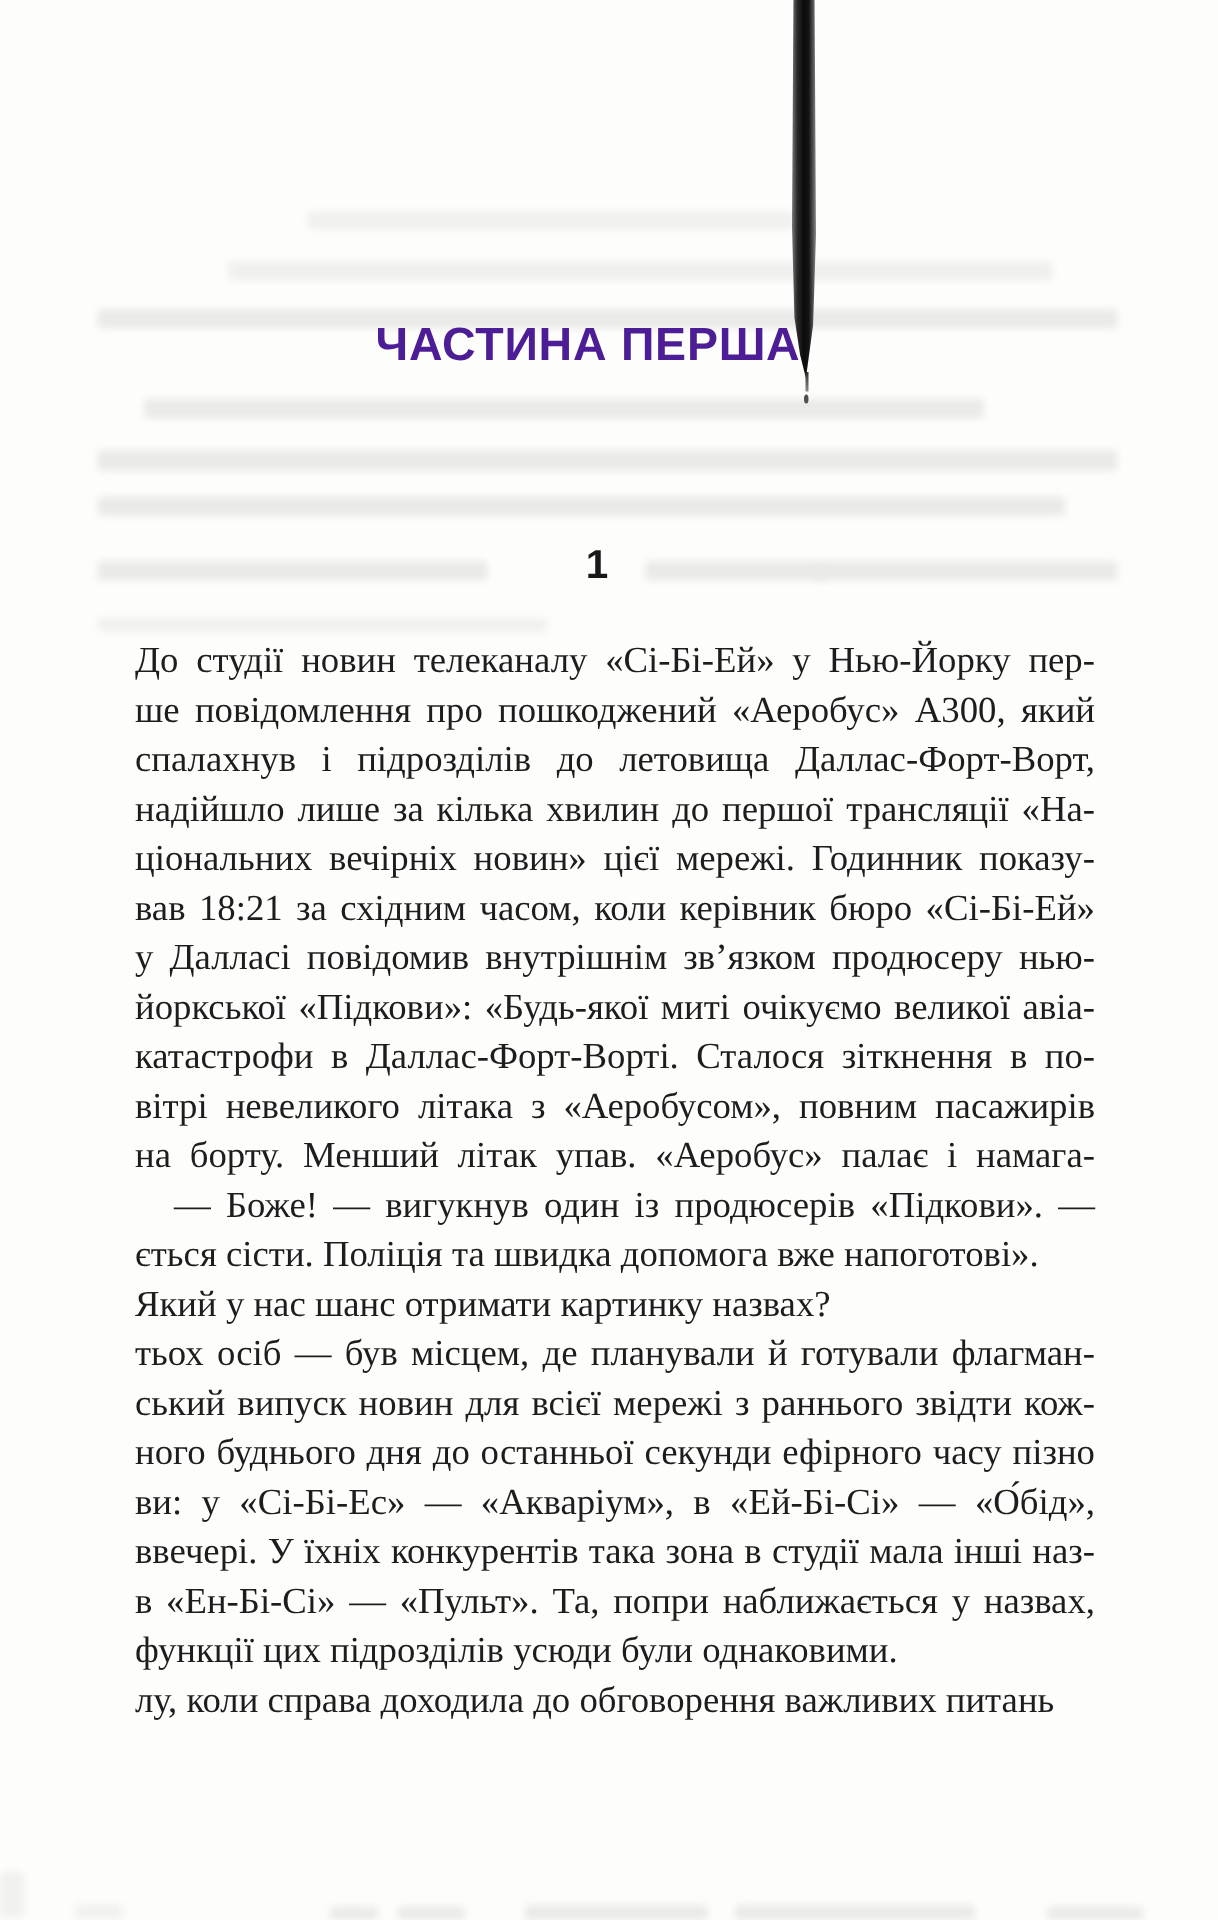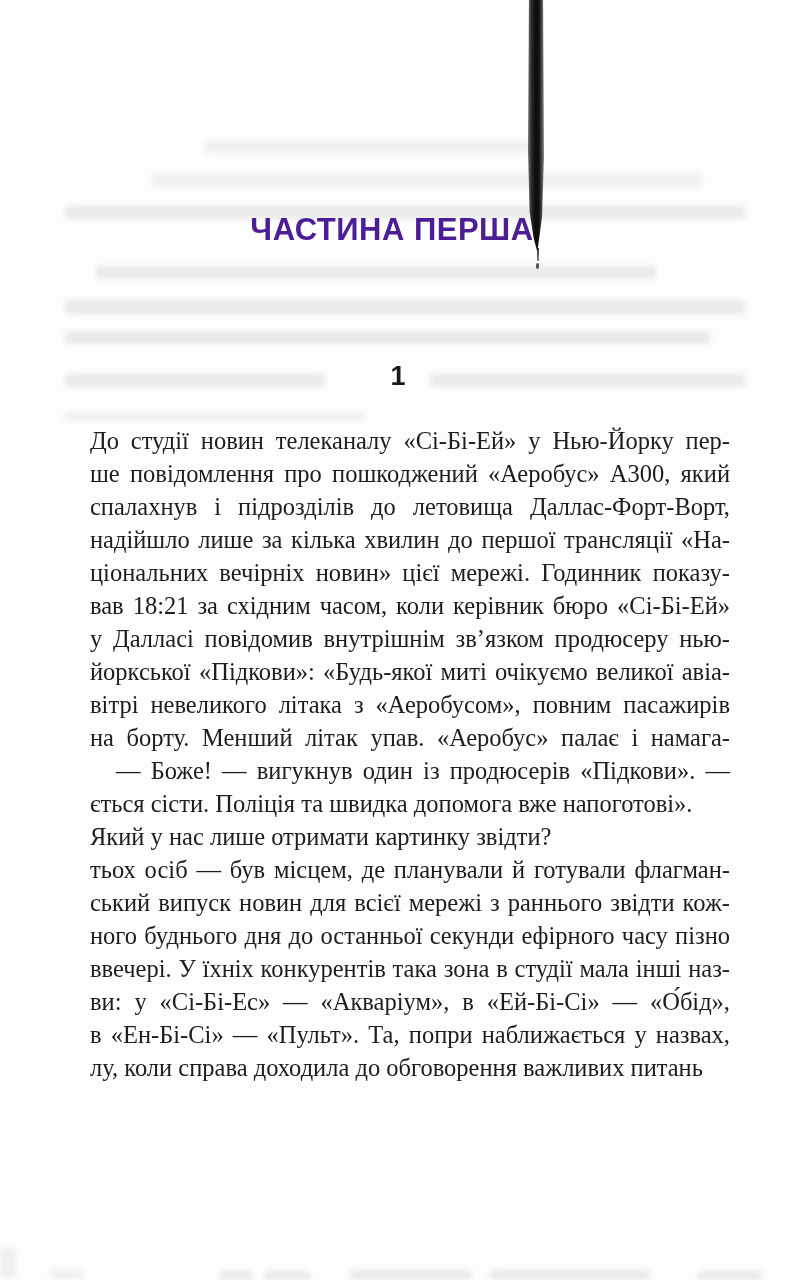--- a/index.html
+++ b/index.html
@@ -116,27 +116,29 @@
 
   <div class="body-text" id="body-text">
       <div class="line">До студії новин телеканалу «Сі-Бі-Ей» у Нью-Йорку пер-</div>
       <div class="line">ше повідомлення про пошкоджений «Аеробус» А300, який</div>
       <div class="line">спалахнув і підрозділів до летовища Даллас-Форт-Ворт,</div>
       <div class="line">надійшло лише за кілька хвилин до першої трансляції «На-</div>
       <div class="line">ціональних вечірніх новин» цієї мережі. Годинник показу-</div>
       <div class="line">вав 18:21 за східним часом, коли керівник бюро «Сі-Бі-Ей»</div>
       <div class="line">у Далласі повідомив внутрішнім зв’язком продюсеру нью-</div>
       <div class="line">йоркської «Підкови»: «Будь-якої миті очікуємо великої авіа-</div>
+      <div class="line">катастрофи в Даллас-Форт-Ворті. Сталося зіткнення в по-</div>
       <div class="line">вітрі невеликого літака з «Аеробусом», повним пасажирів</div>
       <div class="line">на борту. Менший літак упав. «Аеробус» палає і намага-</div>
       <div class="line indent">— Боже! — вигукнув один із продюсерів «Підкови». —</div>
       <div class="line last">ється сісти. Поліція та швидка допомога вже напоготові».</div>
-      <div class="line last">Який у нас лише отримати картинку звідти?</div>
+      <div class="line last">Який у нас шанс отримати картинку назвах?</div>
       <div class="line">тьох осіб — був місцем, де планували й готували флагман-</div>
       <div class="line">ський випуск новин для всієї мережі з раннього звідти кож-</div>
       <div class="line">ного буднього дня до останньої секунди ефірного часу пізно</div>
+      <div class="line">ви: у «Сі-Бі-Ес» — «Акваріум», в «Ей-Бі-Сі» — «О́бід»,</div>
       <div class="line">ввечері. У їхніх конкурентів така зона в студії мала інші наз-</div>
-      <div class="line">ви: у «Сі-Бі-Ес» — «Акваріум», в «Ей-Бі-Сі» — «О́бід»,</div>
       <div class="line">в «Ен-Бі-Сі» — «Пульт». Та, попри наближається у назвах,</div>
+      <div class="line last">функції цих підрозділів усюди були однаковими.</div>
       <div class="line last">лу, коли справа доходила до обговорення важливих питань</div>
     </div>
 
 </div>
 
 </body></html>

